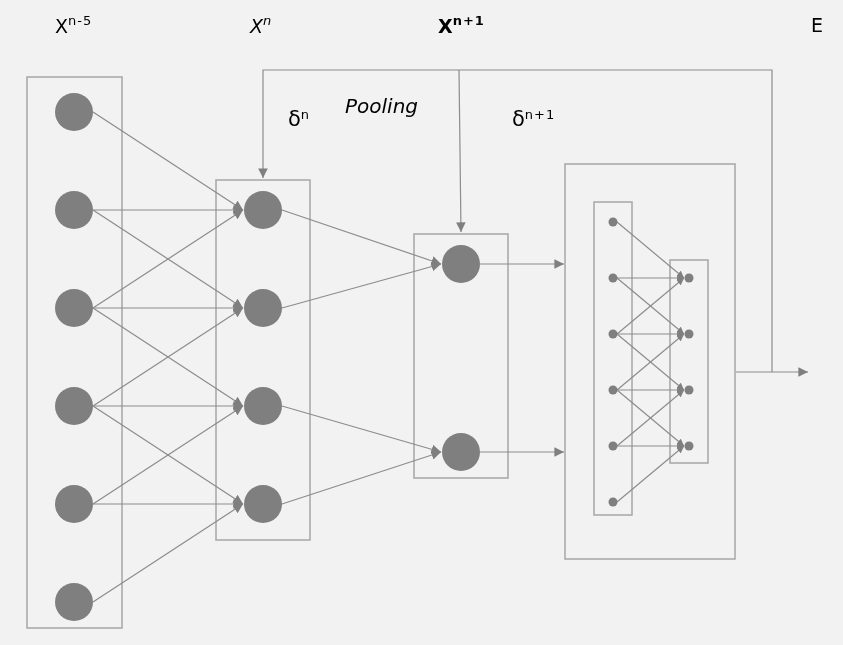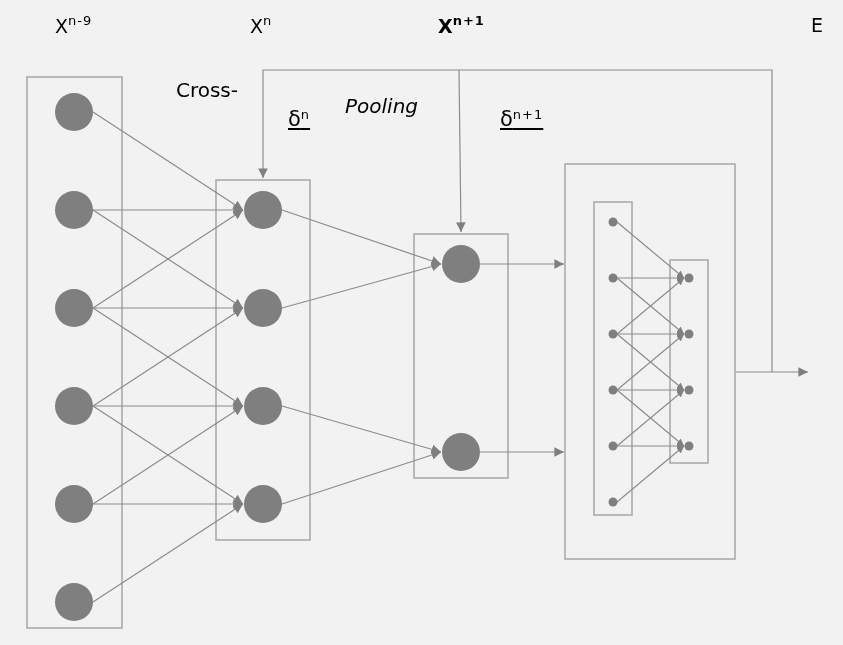--- a/index.html
+++ b/index.html
@@ -3,21 +3,21 @@
 <meta charset="utf-8">
 <style>
   html, body { margin: 0; padding: 0; }
   body {
     width: 843px; height: 645px; background: #f2f2f2; overflow: hidden;
     position: relative; font-family: "DejaVu Sans", sans-serif; color: #000;
   }
   svg#diagram { position: absolute; left: 0; top: 0; }
   .lbl { position: absolute; font-size: 19px; line-height: 1; white-space: nowrap; }
   .lbl sup { font-size: 13px; vertical-align: 8px; letter-spacing: 1px; }
-  .lbl.delta { font-size: 21px; text-decoration: underline; }
+  .lbl.delta { font-size: 21px; }
   .lbl.delta sup { font-size: 13px; vertical-align: 7px; }
   .op { position: absolute; font-size: 20px; line-height: 24px; text-align: center; }
 </style>
 </head>
 <body>
 
 <svg id="diagram" width="843" height="645" viewBox="0 0 843 645">
   <defs>
     <marker id="arr" viewBox="0 0 10 10" refX="10" refY="5" markerWidth="8" markerHeight="8" orient="auto">
       <path d="M0,0 L10,5 L0,10 z" fill="#7f7f7f"></path>
@@ -88,23 +88,22 @@
       <circle cx="613" cy="390" r="4.5" fill="#7f7f7f"></circle>
       <circle cx="613" cy="446" r="4.5" fill="#7f7f7f"></circle>
       <circle cx="613" cy="502" r="4.5" fill="#7f7f7f"></circle>
       <circle cx="689" cy="278" r="4.5" fill="#7f7f7f"></circle>
       <circle cx="689" cy="334" r="4.5" fill="#7f7f7f"></circle>
       <circle cx="689" cy="390" r="4.5" fill="#7f7f7f"></circle>
       <circle cx="689" cy="446" r="4.5" fill="#7f7f7f"></circle>
     </g>
 </svg>
 
-<div class="lbl" style="left:55px;top:14px;"><span>X</span><sup>n-9</sup></div>
-<div class="lbl" style="left:250px;top:14px;"><span>X</span><sup>n</sup></div>
+<div class="lbl" style="left:55px;top:14px;"><span>X</span><sup>n-5</sup></div>
+<div class="lbl" style="left:250px;top:14px;font-style:italic;"><span>X</span><sup>n</sup></div>
 <div class="lbl" style="left:438px;top:14px;font-weight:bold;"><span>X</span><sup>n+1</sup></div>
 <div class="lbl" style="left:811px;top:16px;">E</div>
 
 <div class="op" style="left:155px;top:78px;width:104px;">
-  <div>Cross-</div>
 </div>
 <div class="lbl delta" style="left:288px;top:108px;"><span>δ</span><sup>n</sup></div>
 <div class="op" style="left:345px;top:94px;font-style:italic;">Pooling</div>
-<div class="lbl delta" style="left:500px;top:108px;"><span>δ</span><sup>n+1</sup></div>
+<div class="lbl delta" style="left:512px;top:108px;"><span>δ</span><sup>n+1</sup></div>
 
 </body></html>

